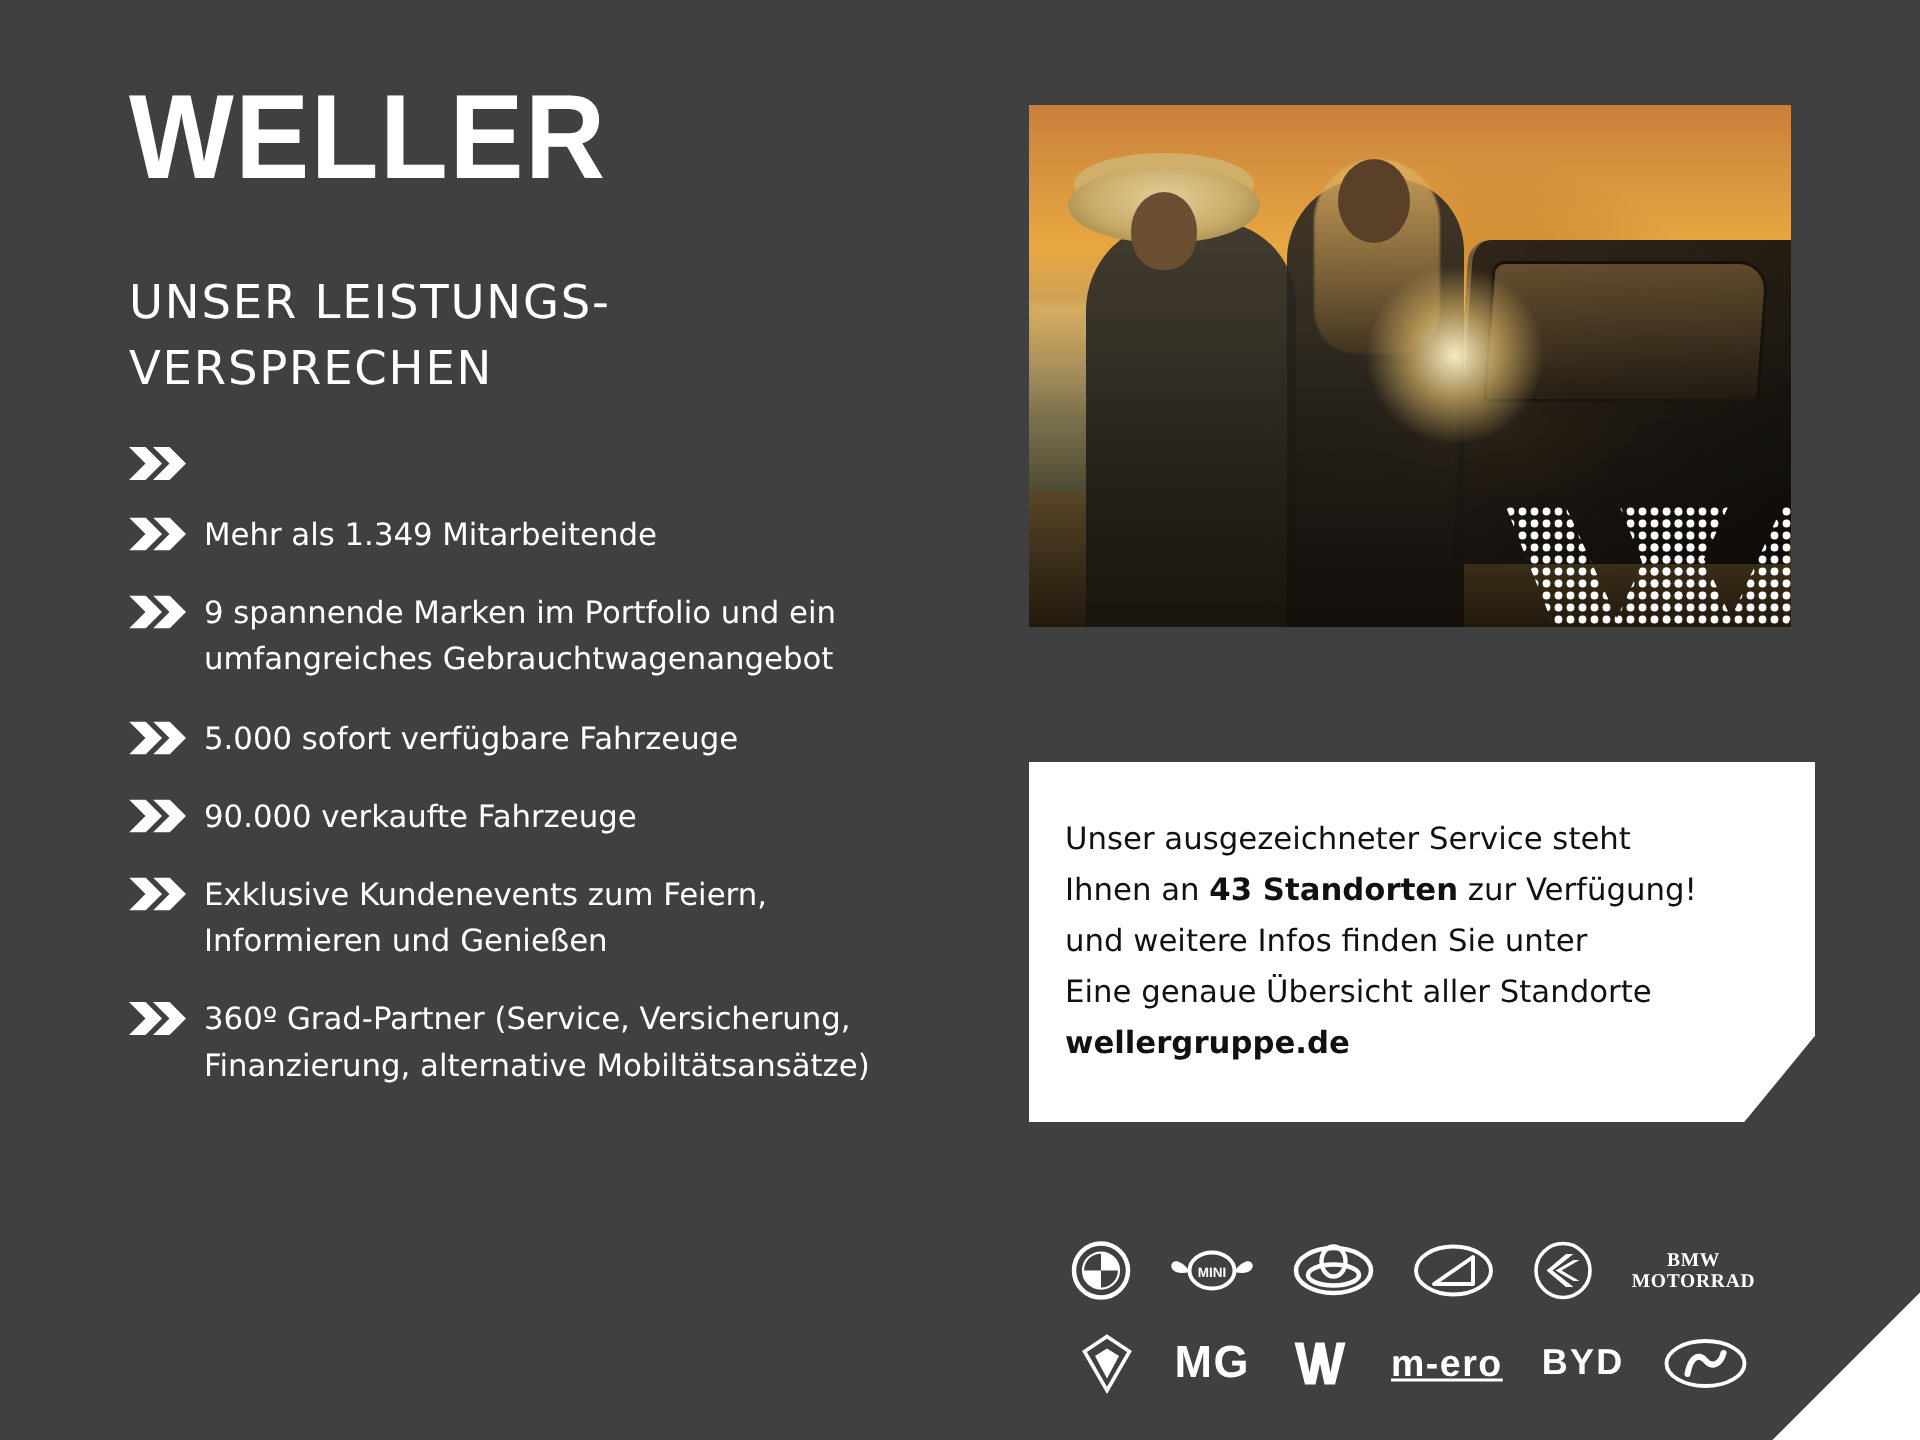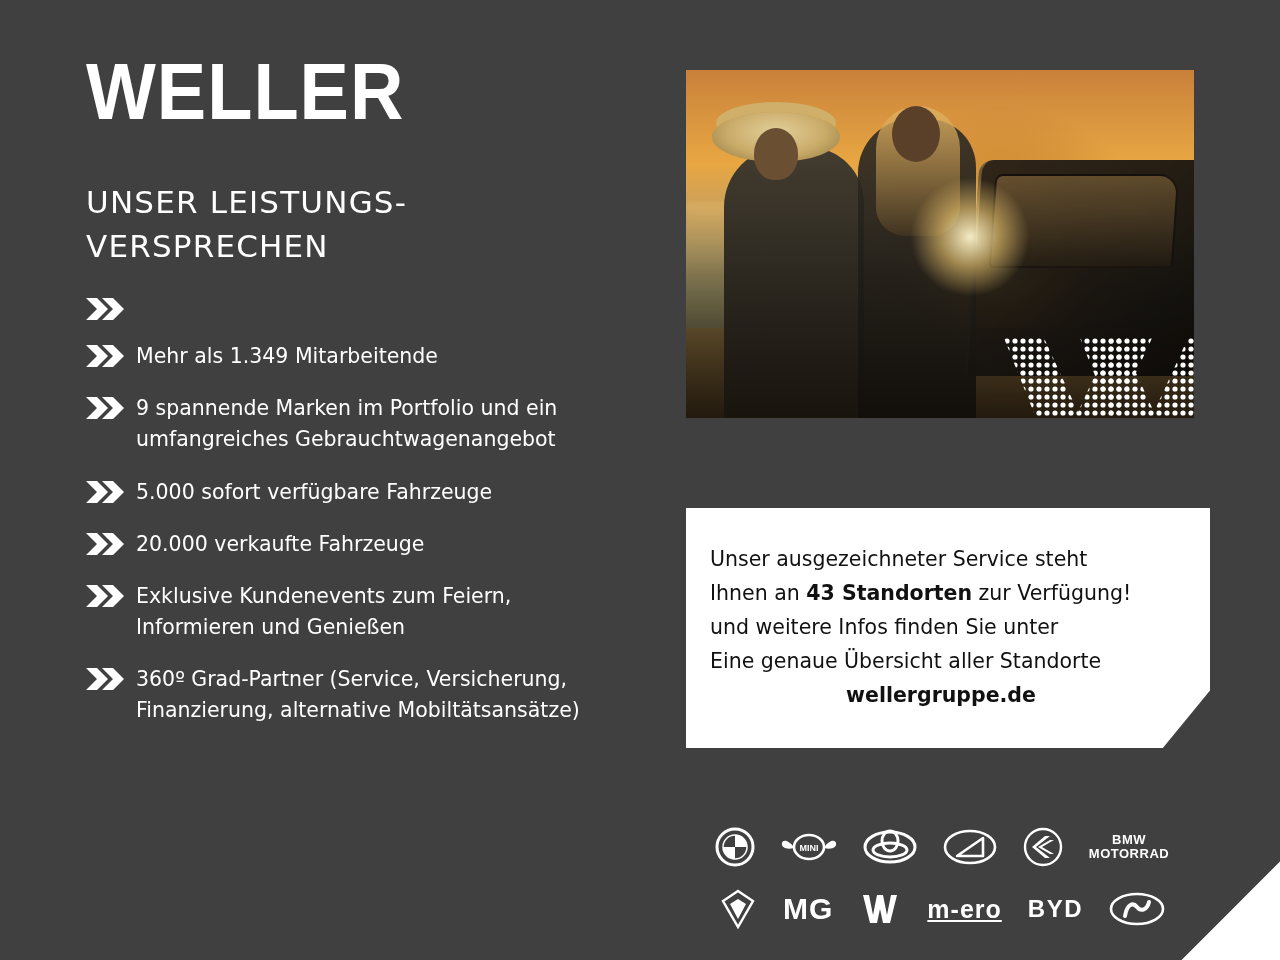--- a/index.html
+++ b/index.html
@@ -252,21 +252,20 @@
     font-family: "DejaVu Sans", sans-serif;
     font-size: 20.5px;
     line-height: 1.66;
     color: #111;
   }
   .callout b {
     font-weight: 700;
   }
   .callout .site {
     font-weight: 700;
-    text-align: center;
   }
 
   
   .brands {
     position: absolute;
     left: 690px;
     top: 824px;
     width: 504px;
   }
   .brand-row {
@@ -285,21 +284,21 @@
     height: 44px;
   }
   .brand-text {
     font-family: "Liberation Sans", sans-serif;
     font-weight: 700;
     letter-spacing: 0.5px;
     color: #ffffff;
     line-height: 1.05;
     text-align: center;
   }
-  .t-bmwmotorrad { font-size: 13px; }
+  .t-bmwmotorrad { font-size: 13px; font-family: Liberation Serif, serif; }
   .t-mg { font-size: 30px; letter-spacing: 1px; }
   .t-micro { font-size: 25px; letter-spacing: 1px; text-decoration: underline; }
   .t-byd { font-size: 24px; letter-spacing: 1.5px; }
 
   
   .corner-wedge {
     position: absolute;
     right: 0;
     bottom: 0;
     width: 120px;
@@ -360,21 +359,21 @@
         <span class="promise-text">5.000 sofort verfügbare Fahrzeuge</span>
       </li>
 
       <li class="promise-item">
         <span class="chev">
           <svg width="40" height="22" viewBox="0 0 40 22" aria-hidden="true">
             <polygon points="0,0 11,0 22,11 11,22 0,22 11,11" fill="#ffffff"></polygon>
             <polygon points="16,0 27,0 38,11 27,22 16,22 27,11" fill="#ffffff"></polygon>
           </svg>
         </span>
-        <span class="promise-text">20.000 verkaufte Fahrzeuge</span>
+        <span class="promise-text">90.000 verkaufte Fahrzeuge</span>
       </li>
 
       <li class="promise-item">
         <span class="chev">
           <svg width="40" height="22" viewBox="0 0 40 22" aria-hidden="true">
             <polygon points="0,0 11,0 22,11 11,22 0,22 11,11" fill="#ffffff"></polygon>
             <polygon points="16,0 27,0 38,11 27,22 16,22 27,11" fill="#ffffff"></polygon>
           </svg>
         </span>
         <span class="promise-text">Exklusive Kundenevents zum Feiern, Informieren und Genießen</span>

